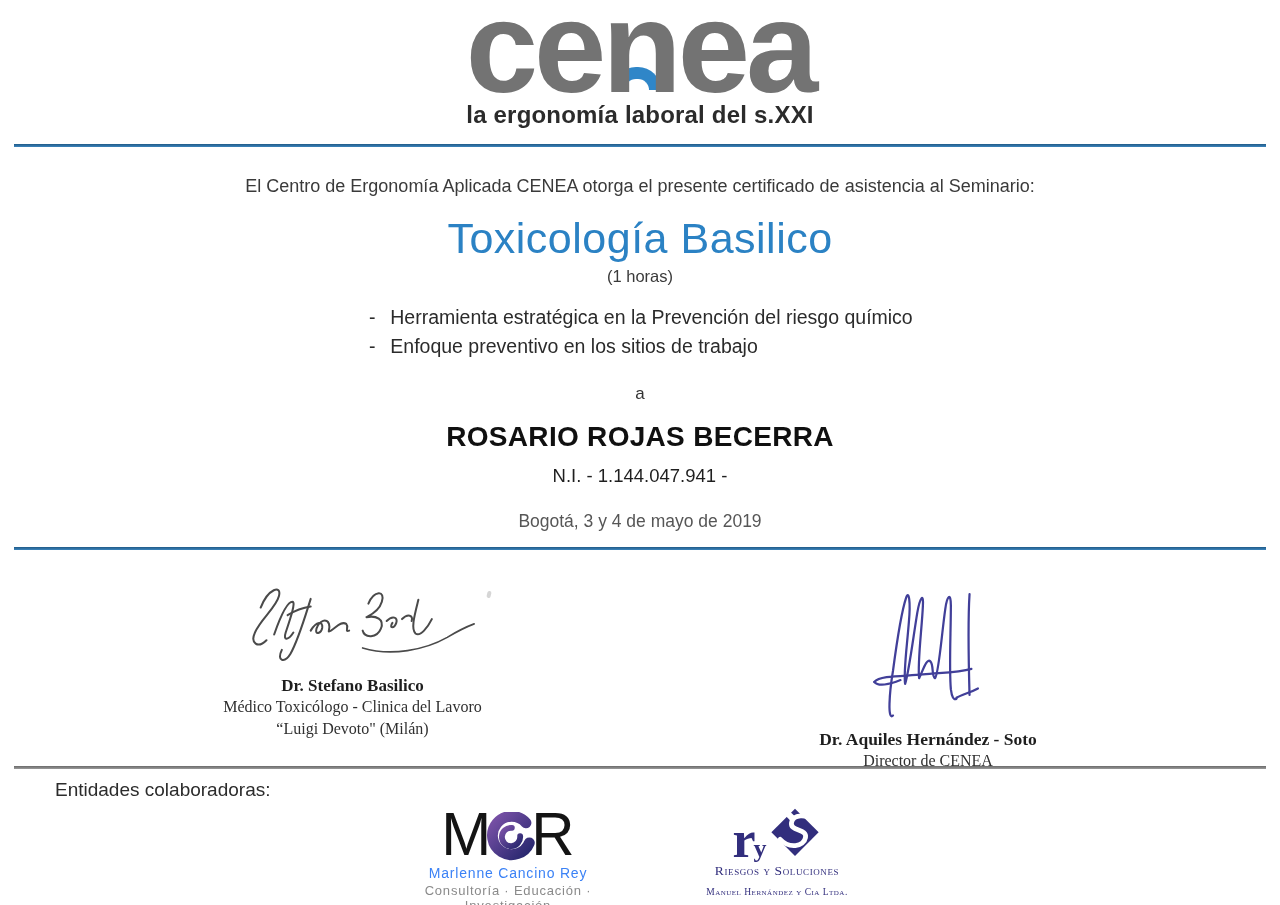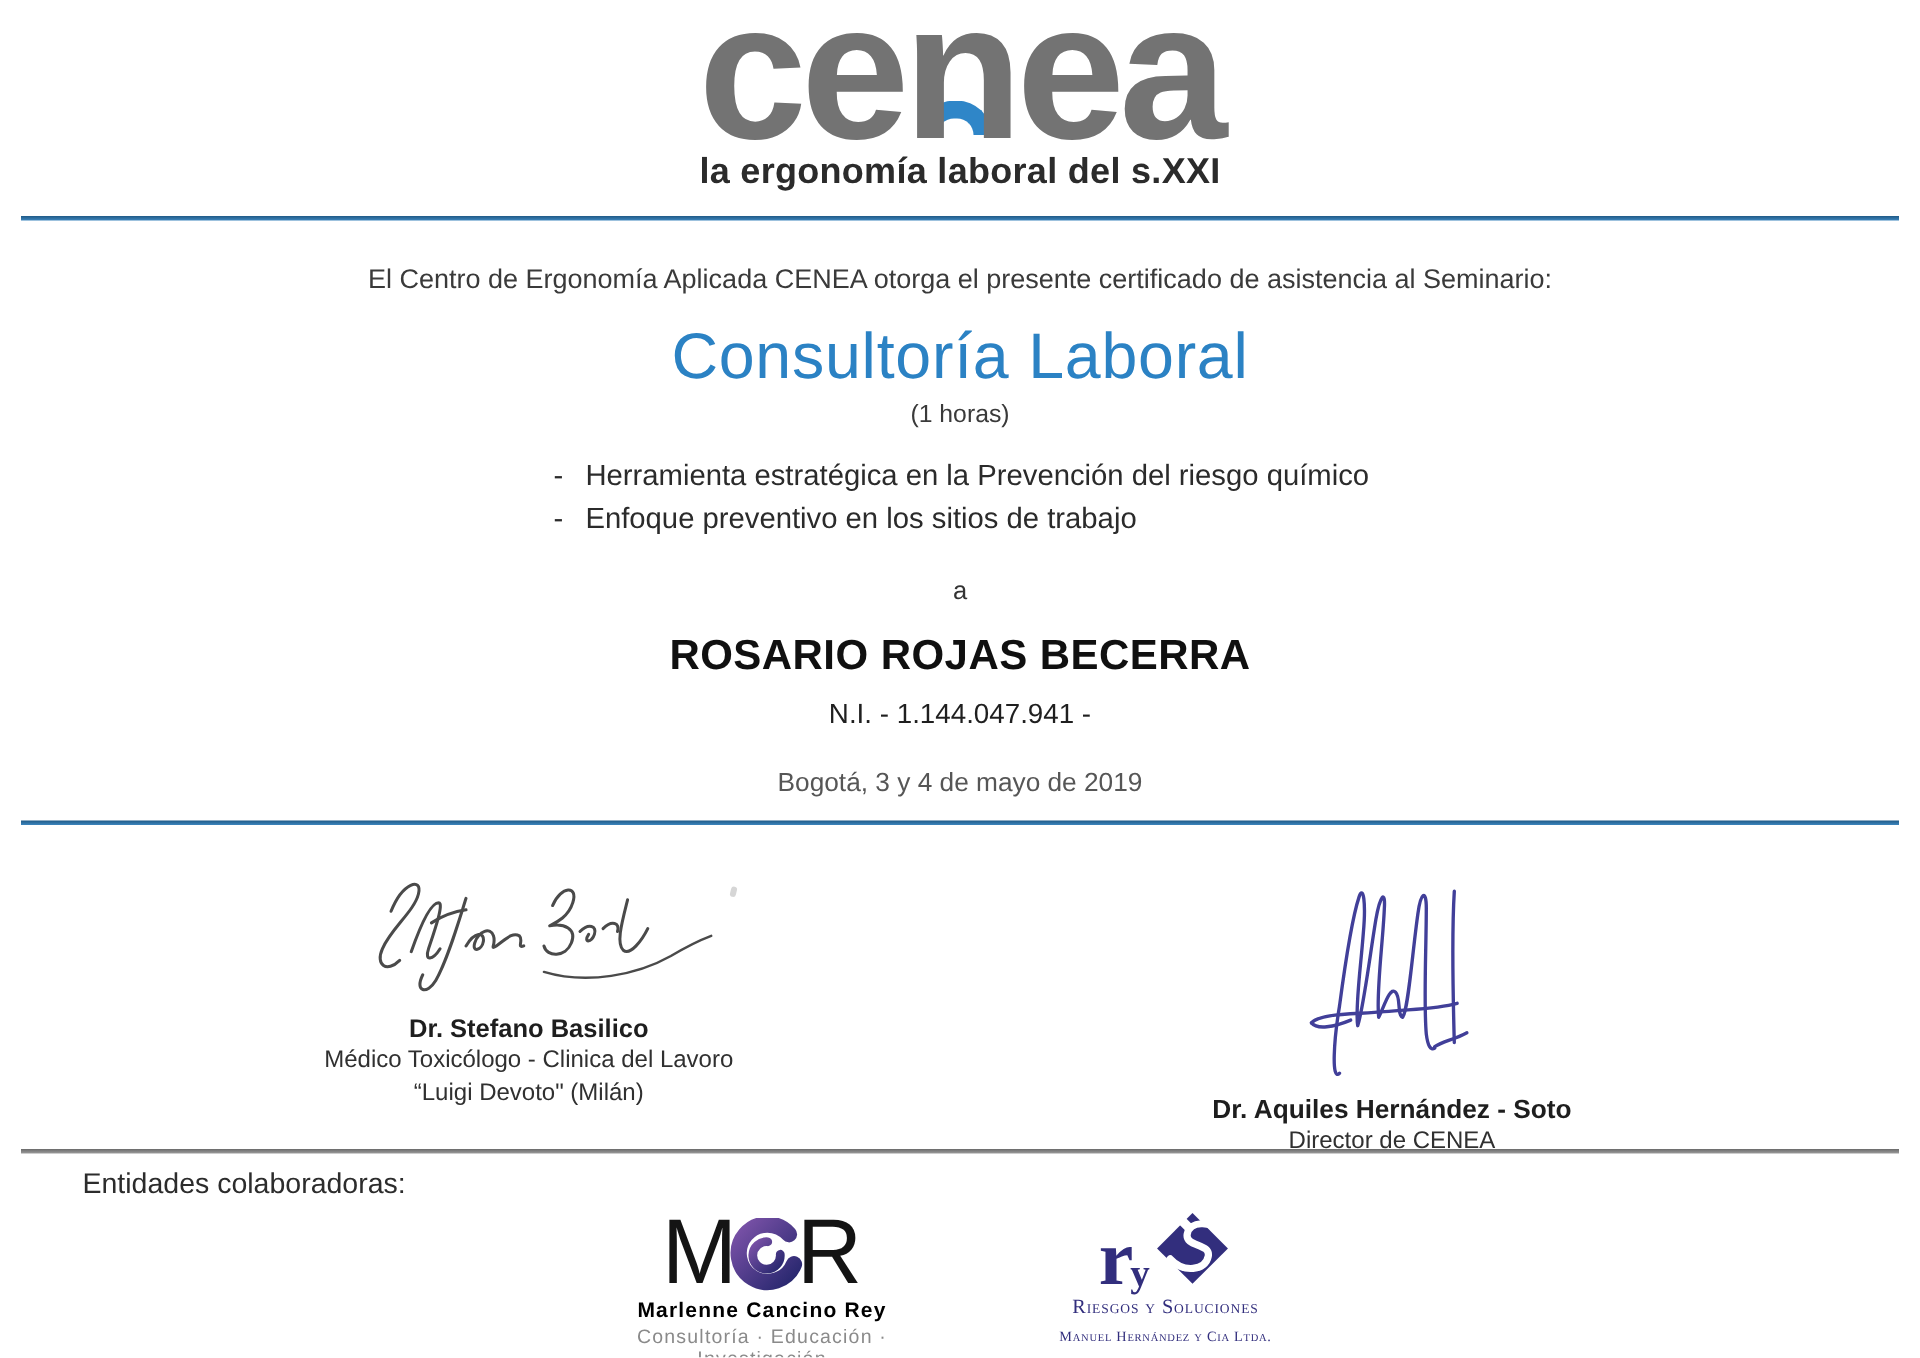--- a/index.html
+++ b/index.html
@@ -32,40 +32,40 @@
   .bullets{position:absolute;top:303px;left:0;right:0;}
   .bullets-inner{width:fit-content;margin:0 auto;}
   .bullet-row{display:flex;gap:13px;font-size:19.5px;color:#2b2b2b;line-height:29px;}
   .bullet-dash{width:10px;text-align:center;}
   .connector{top:384px;font-size:17px;color:#333;}
   .recipient{top:421px;font-size:28px;font-weight:700;color:#101010;letter-spacing:0.3px;}
   .recipient-id{top:465px;font-size:18.5px;color:#1f1f1f;}
   .date-place{top:511px;font-size:17.5px;color:#565656;}
 
   
-  .sig-col{position:absolute;text-align:center;}
+  .sig-col{position:absolute;text-align:center;font-family:Liberation Serif, serif;}
   #sig-left{left:175px;top:572px;width:355px;}
   #sig-right{left:758px;top:583px;width:340px;}
   .sig-img-left{display:block;margin:0 auto;}
   .sig-img-right{display:block;margin:0 auto;}
   .sig-name{font-size:17px;font-weight:700;color:#1e1e1e;margin-top:6px;}
   .sig-role{font-size:16px;color:#303030;line-height:22px;}
   #sig-right .sig-name{font-size:17.5px;}
   .stray-mark{position:absolute;left:487px;top:591px;width:4px;height:7px;background:#c4c4c4;
               opacity:.7;transform:rotate(14deg);border-radius:2px;}
 
   
   .footer-label{position:absolute;left:55px;top:779px;font-size:19px;color:#2c2c2c;}
   .logos-row{position:absolute;top:806px;left:0;right:0;display:flex;justify-content:center;
              gap:104px;align-items:flex-start;}
   .mcr{width:170px;text-align:center;}
   .mcr-top{display:flex;align-items:center;justify-content:center;height:58px;}
   .mcr-letter{font-size:60px;font-weight:400;color:#141414;line-height:58px;transform:scaleY(1.02);}
   .mcr-swirl{margin:0 -5px;position:relative;top:2px;}
-  .mcr-name{font-size:14px;color:#000000;letter-spacing:0.8px;margin-top:1px;font-weight:bold;}
+  .mcr-name{font-size:14px;color:#3b82f6;letter-spacing:0.8px;margin-top:1px;}
   .mcr-tag{font-size:13px;color:#8a8a8a;letter-spacing:0.8px;margin-top:2px;}
   .rys{width:160px;text-align:center;}
   .rys-top{display:flex;align-items:flex-end;justify-content:center;height:56px;}
   .rys-r{font-size:52px;font-weight:700;color:#322e7d;line-height:44px;font-family:"Liberation Serif",serif;}
   .rys-y{font-size:26px;font-weight:700;color:#322e7d;line-height:22px;margin:0 1px 2px -2px;
          font-family:"Liberation Serif",serif;}
   .rys-line1{font-size:13.5px;color:#322e7d;letter-spacing:0.6px;font-variant:small-caps;
              font-family:"Liberation Serif",serif;margin-top:1px;}
   .rys-line2{font-size:9.5px;color:#322e7d;letter-spacing:0.5px;font-variant:small-caps;
              font-family:"Liberation Serif",serif;margin-top:8px;}
@@ -81,21 +81,21 @@
       <div class="logo-arch"></div>
       <div class="logo-tagline">la ergonomía laboral del s.XXI</div>
     </div>
   </div>
 
   <div id="rule-top" class="rule blue"></div>
   <div id="rule-mid" class="rule blue"></div>
   <div id="rule-bottom" class="rule gray"></div>
 
   <div class="centered intro">El Centro de Ergonomía Aplicada CENEA otorga el presente certificado de asistencia al Seminario:</div>
-  <div class="centered sem-title">Consultoría Laboral</div>
+  <div class="centered sem-title">Toxicología Basilico</div>
   <div class="centered duration">(1 horas)</div>
 
   <div class="bullets">
     <div class="bullets-inner">
       <div class="bullet-row">
         <span class="bullet-dash">-</span>
         <span>Herramienta estratégica en la Prevención del riesgo químico</span>
       </div>
       <div class="bullet-row">
         <span class="bullet-dash">-</span>

